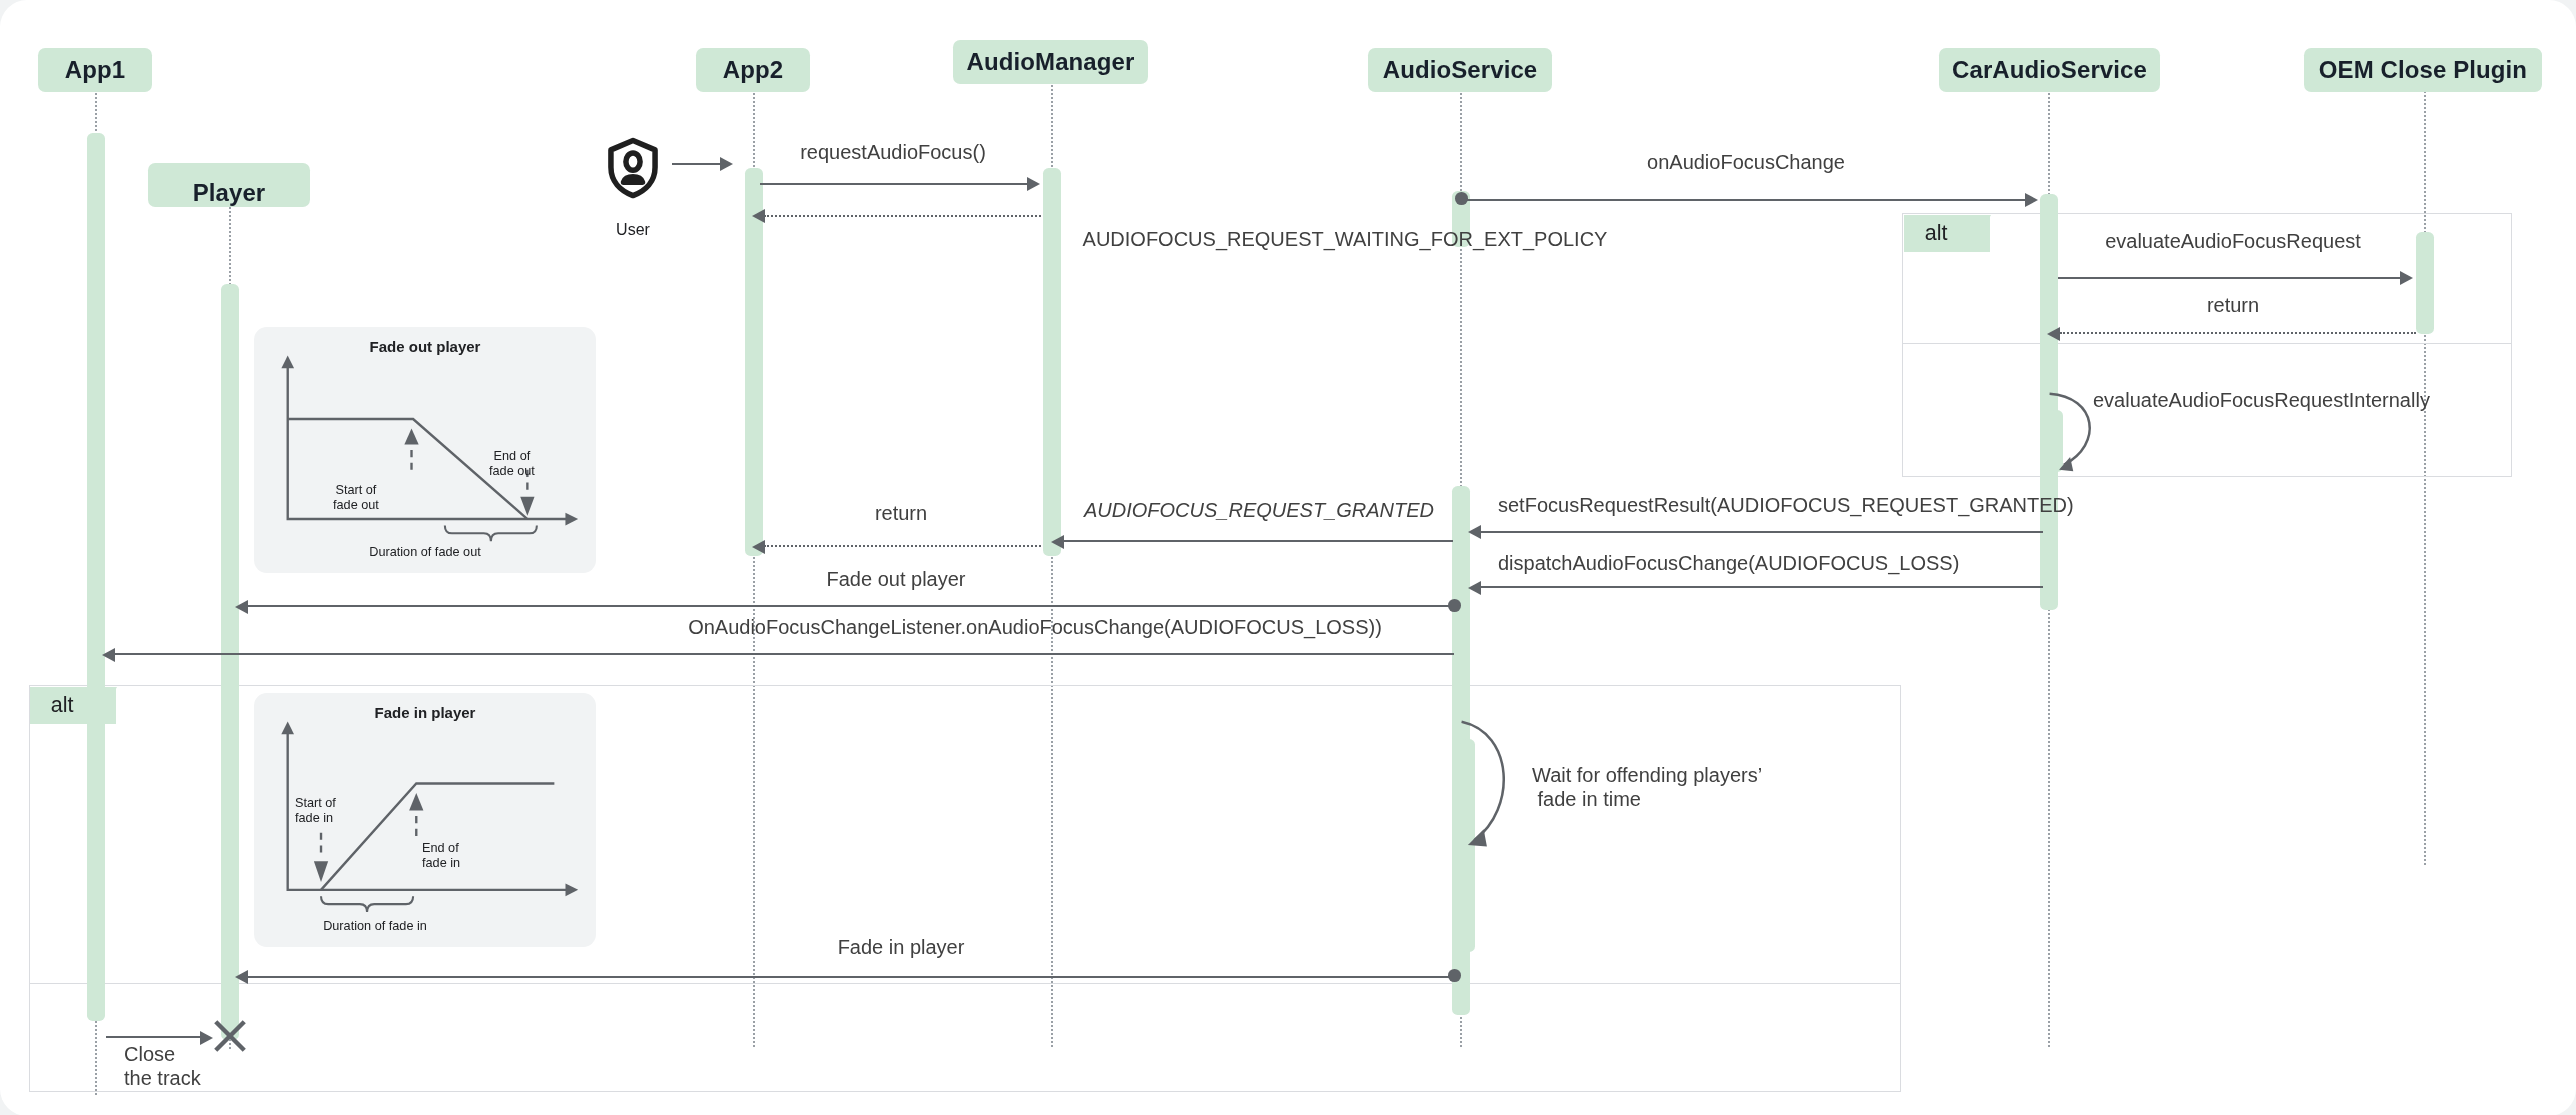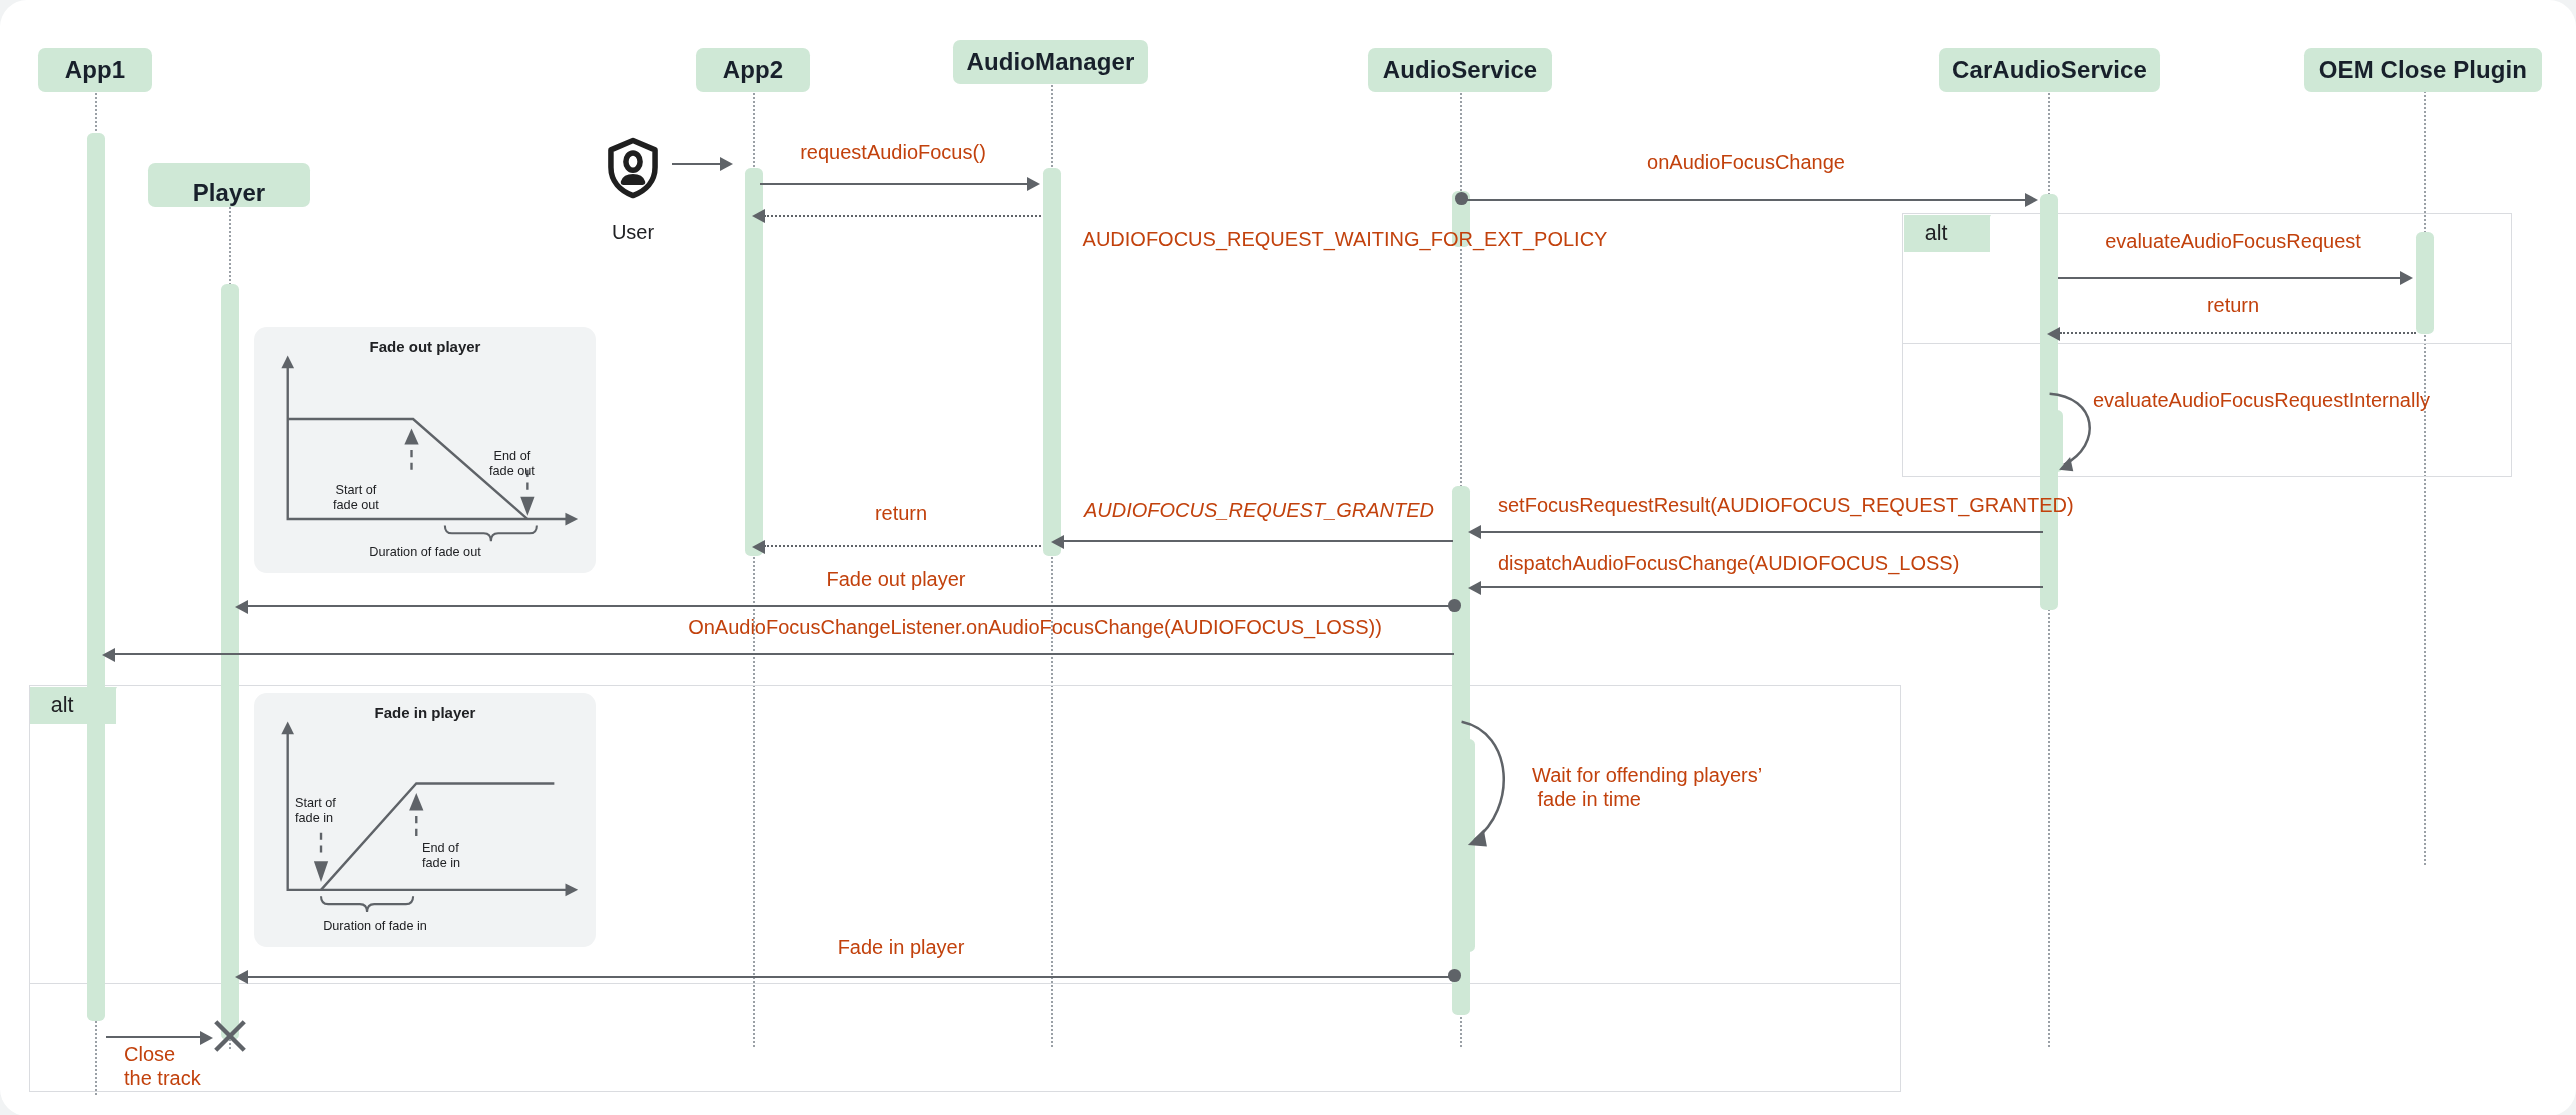--- a/index.html
+++ b/index.html
@@ -23,21 +23,21 @@
   .act{position:absolute;background:#cfe8d6;border-radius:5.6px;width:17.5px;}
   .act.narrow{width:15px;}
   
   .msg{position:absolute;height:0;border-top:2.4px solid #5f6368;}
   .msg.dotted{border-top:2.4px dotted #5f6368;}
   .arrowR,.arrowL{position:absolute;width:0;height:0;}
   .arrowR{border-top:7.2px solid transparent;border-bottom:7.2px solid transparent;border-left:13.5px solid #5f6368;}
   .arrowL{border-top:7.2px solid transparent;border-bottom:7.2px solid transparent;border-right:13.5px solid #5f6368;}
   .dotend{position:absolute;width:12.7px;height:12.7px;border-radius:50%;background:#5f6368;}
   .mlabel{
-    position:absolute;font-size:20px;color:#c2410c;white-space:nowrap;
+    position:absolute;font-size:20px;color:#404040;white-space:nowrap;
     transform:translateX(-50%);
   }
   .mlabel.left{transform:none;}
   
   .frag{position:absolute;border:1.6px solid #dadce0;box-sizing:border-box;background:transparent;}
   .fragdiv{position:absolute;border-top:1.6px solid #dadce0;}
   .fragtag{
     position:absolute;background:#cfe8d6;font-size:21.5px;color:#202124;
     display:flex;align-items:center;padding-left:20.7px;box-sizing:border-box;
     height:37px;
@@ -49,21 +49,21 @@
   
   .note{
     position:absolute;background:#f1f3f4;border-radius:12.7px;overflow:hidden;
   }
   .notetitle{
     position:absolute;width:100%;text-align:center;font-size:15px;
     font-weight:700;color:#202124;top:11px;left:0;
   }
   
   .usericon{position:absolute;}
-  .usercap{position:absolute;font-size:20px;color:#202124;text-align:center;}
+  .usercap{position:absolute;font-size:16px;color:#202124;text-align:center;}
   
   .destroy{position:absolute;}
   .note svg, .usericon svg, .destroy svg{display:block;}
   .selfloop{position:absolute;}
   .multiline{white-space:pre;line-height:1.22;}
 </style>
 </head>
 <body>
 
 <div id="root">

